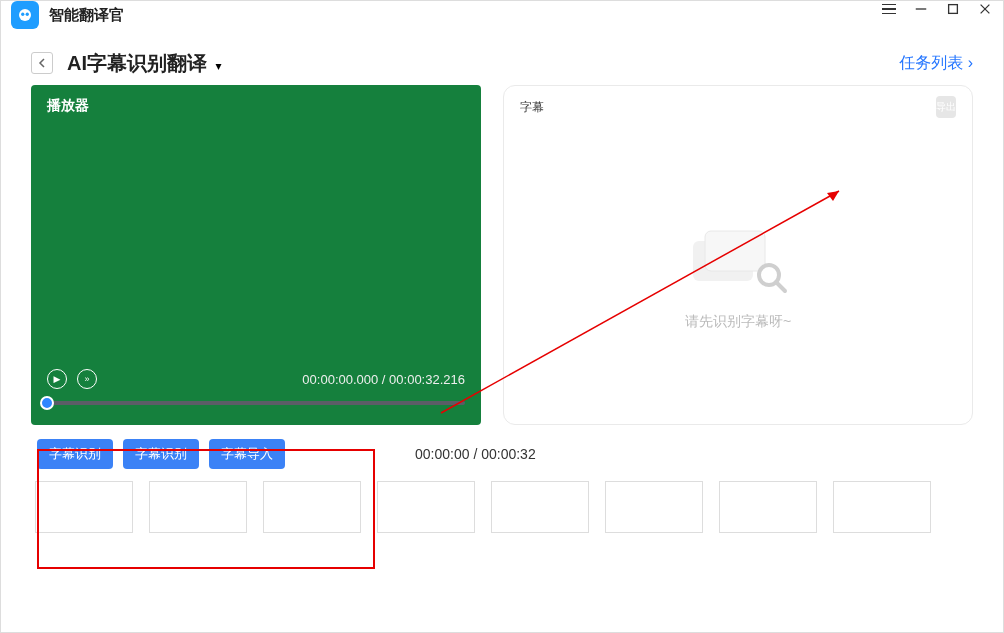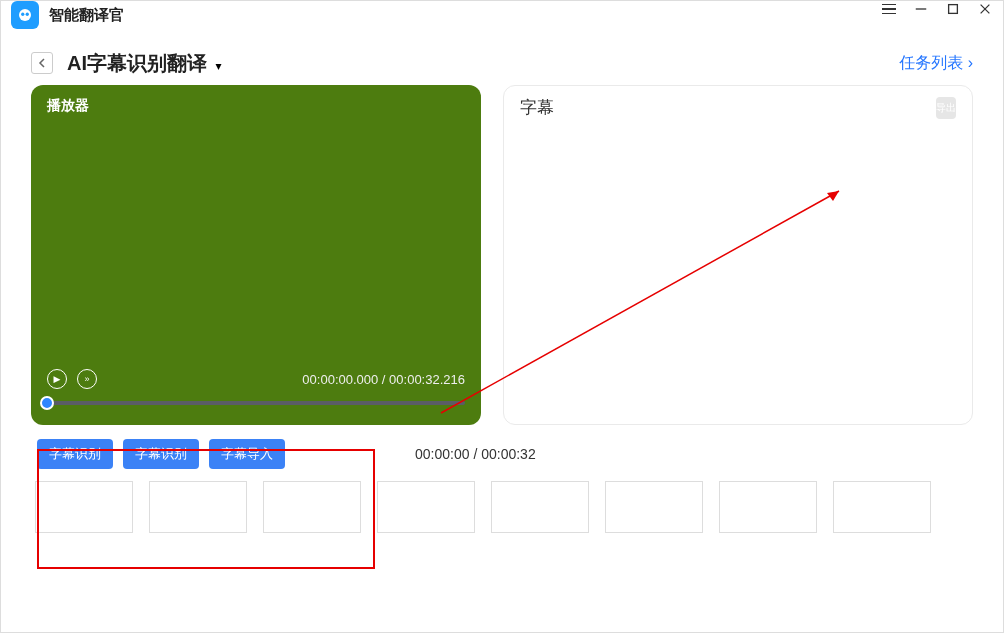--- a/index.html
+++ b/index.html
@@ -39,21 +39,21 @@
     width: 22px; height: 22px; border: 1px solid #ccc; border-radius: 3px;
     display: flex; align-items: center; justify-content: center; cursor: pointer;
   }
   .page-title { font-size: 20px; font-weight: 700; color: #222; }
   .dropdown-caret { font-size: 12px; margin-left: 4px; }
   .task-list-link { color: #2576ff; font-size: 16px; cursor: pointer; }
   .main-row {
     display: flex; gap: 22px; padding: 0 30px; height: 340px;
   }
   .player-panel {
-    flex: 0 0 450px; background: #4d7c0f; border-radius: 12px;
+    flex: 0 0 450px; background: #15803d; border-radius: 4px;
     padding: 12px 16px 20px 16px; color: #fff; display: flex; flex-direction: column;
     position: relative;
   }
   .player-title { font-size: 14px; font-weight: 600; margin-bottom: 4px; }
   .player-body { flex: 1; }
   .player-controls { display: flex; align-items: center; gap: 10px; margin-top: auto; }
   .ctrl-icon {
     width: 20px; height: 20px; border: 1.5px solid #fff; border-radius: 50%;
     display: flex; align-items: center; justify-content: center; cursor: pointer;
     font-size: 9px;
@@ -69,21 +69,21 @@
     border: 2px solid #fff;
   }
   .subtitle-panel {
     flex: 1; border: 1px solid #eaeaea; border-radius: 12px; background: #fff;
     display: flex; flex-direction: column;
   }
   .subtitle-header {
     display: flex; justify-content: space-between; align-items: center;
     padding: 10px 16px;
   }
-  .subtitle-title { font-size: 17px; color: #333; text-align: right; }
+  .subtitle-title { font-size: 12px; color: #333; text-align: right; }
   .export-btn {
     background: #e6e6e6; color: #fff; font-size: 10px; padding: 4px 0;
     border-radius: 4px; border: none; cursor: pointer;
   }
   .subtitle-body {
     flex: 1; display: flex; flex-direction: column; align-items: center; justify-content: center;
     color: #aaa;
   }
   .empty-illus { position: relative; width: 110px; height: 80px; margin-bottom: 12px; }
   .empty-text { font-size: 14px; color: #bbb; }
@@ -185,20 +185,31 @@
     <div class="progress-bar">
       <div class="progress-thumb"></div>
     </div>
   </div>
 
   <div class="subtitle-panel">
     <div class="subtitle-header">
       <div class="subtitle-title">字幕</div>
       <button class="export-btn">导出</button>
     </div>
+    <div class="subtitle-body">
+      <div class="empty-illus">
+        <svg width="110" height="80" viewBox="0 0 110 80">
+          <rect x="10" y="20" width="60" height="40" rx="6" fill="#f1f1f1"></rect>
+          <rect x="22" y="10" width="60" height="40" rx="6" fill="#f7f7f7" stroke="#e8e8e8"></rect>
+          <circle cx="86" cy="54" r="10" fill="none" stroke="#cfcfcf" stroke-width="4"></circle>
+          <line x1="93" y1="61" x2="102" y2="70" stroke="#cfcfcf" stroke-width="4" stroke-linecap="round"></line>
+        </svg>
+      </div>
+      <div class="empty-text">请先识别字幕呀~</div>
+    </div>
   </div>
 </div>
 
 <div class="bottom-row">
   <div class="actions-time">
     <button class="blue-btn">字幕识别</button>
     <button class="blue-btn">字幕识别</button>
     <button class="blue-btn">字幕导入</button>
     <div class="timeline-time">00:00:00 / 00:00:32</div>
   </div>

